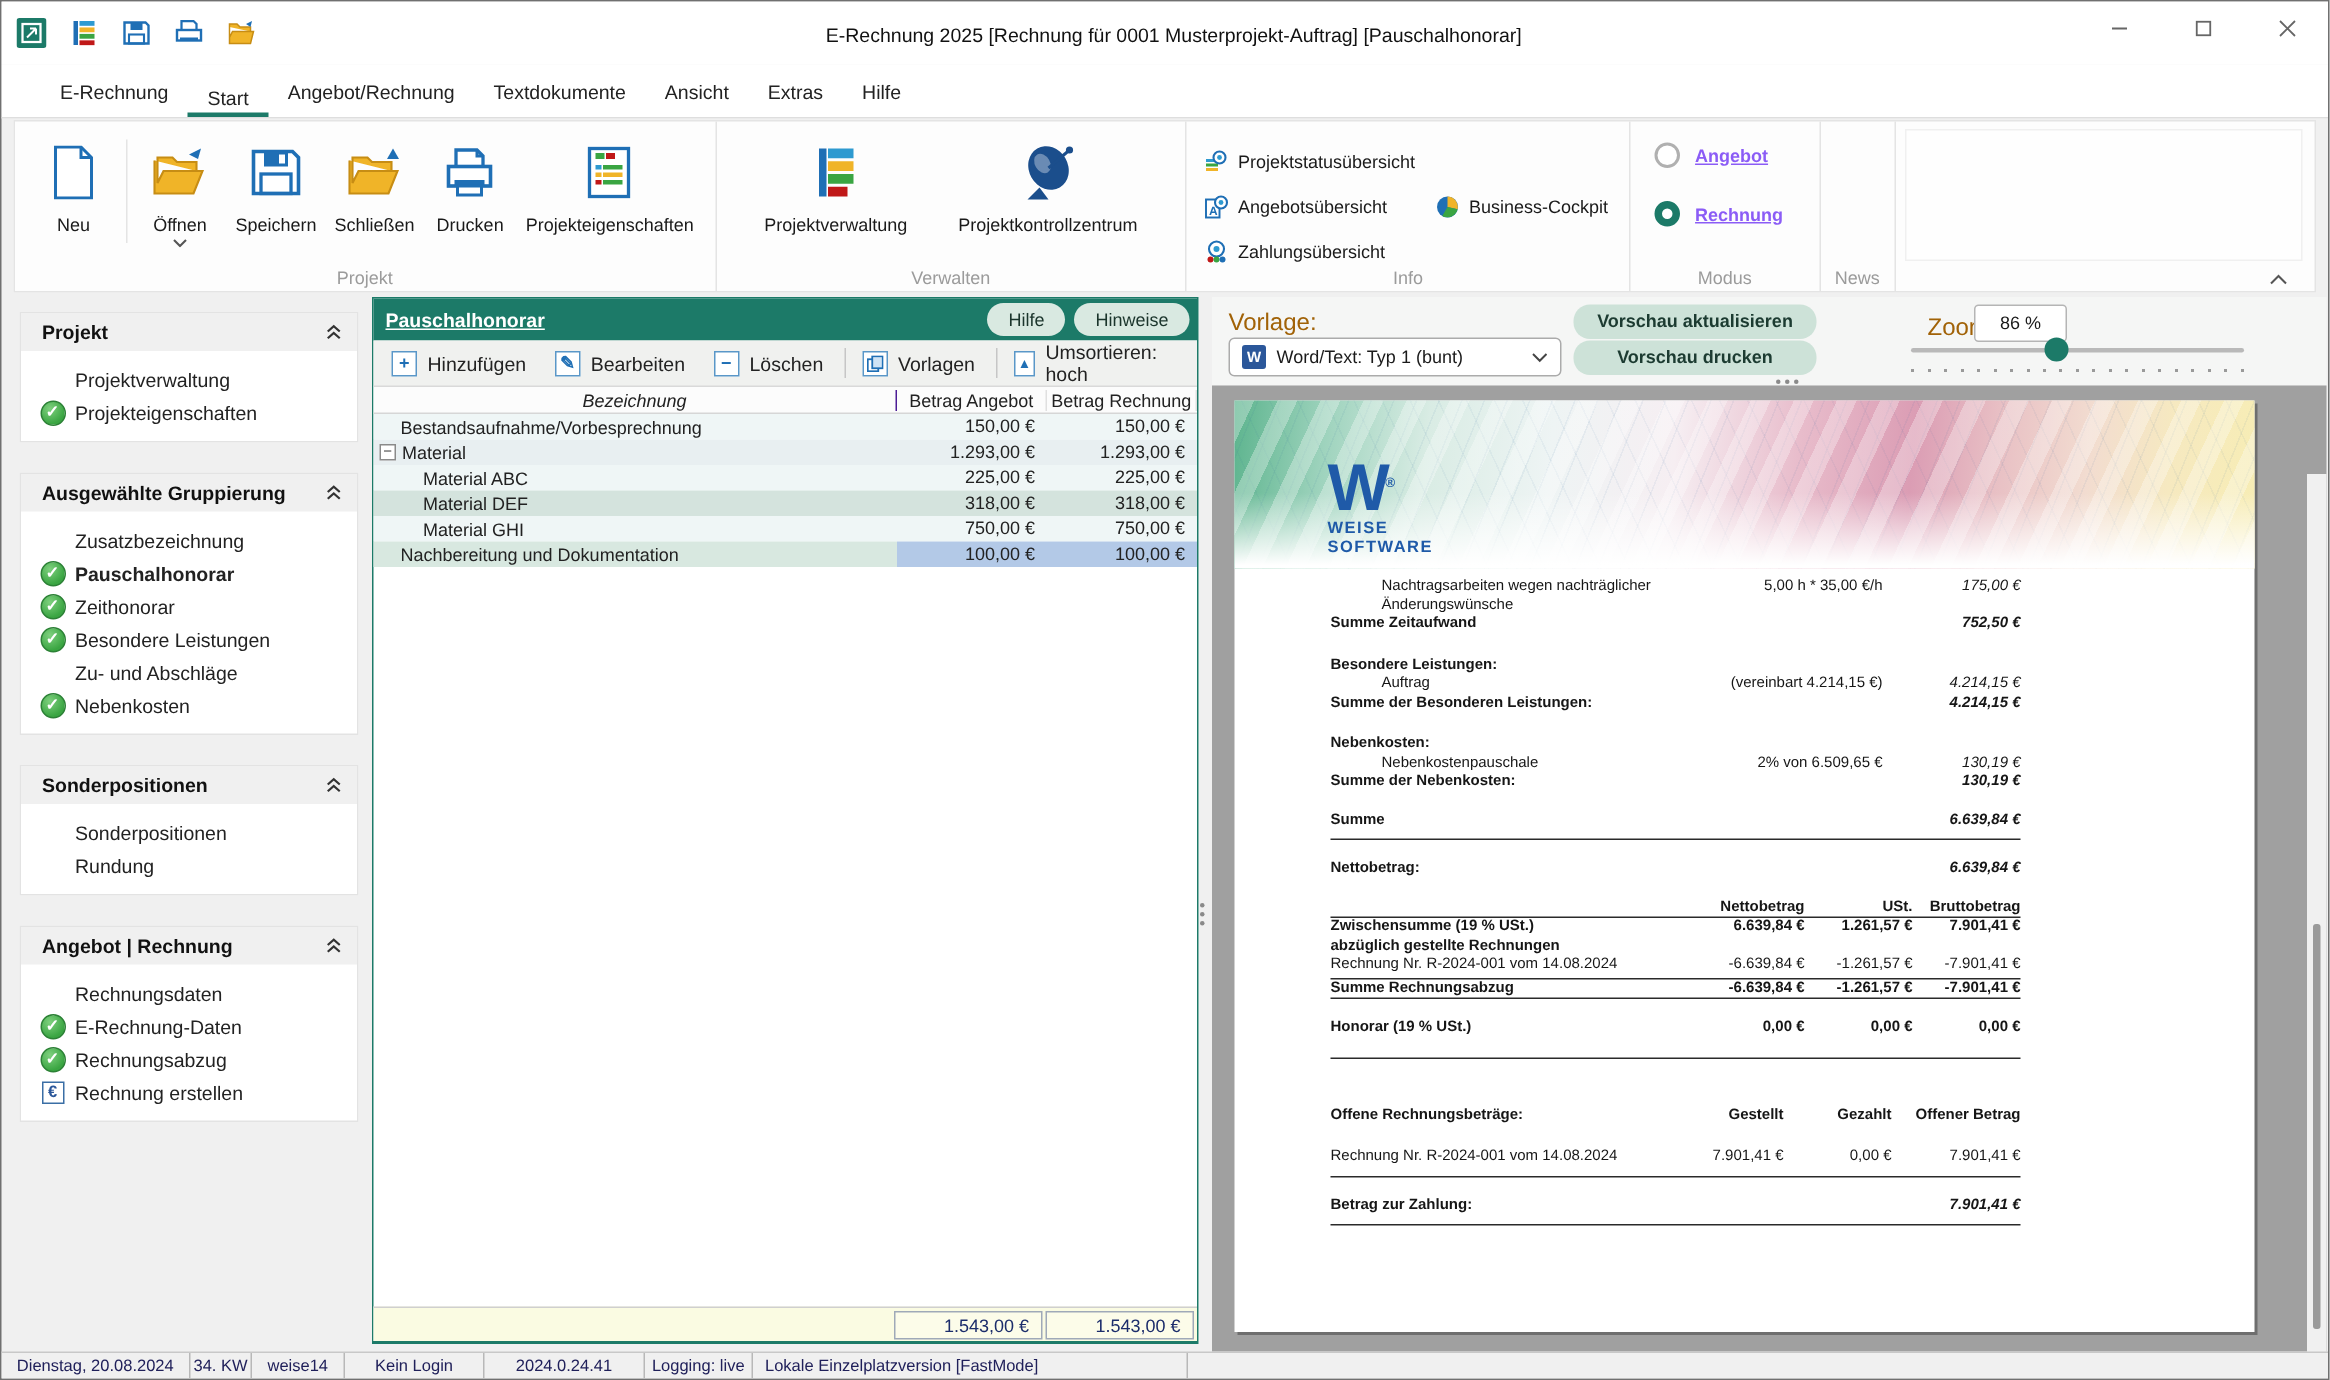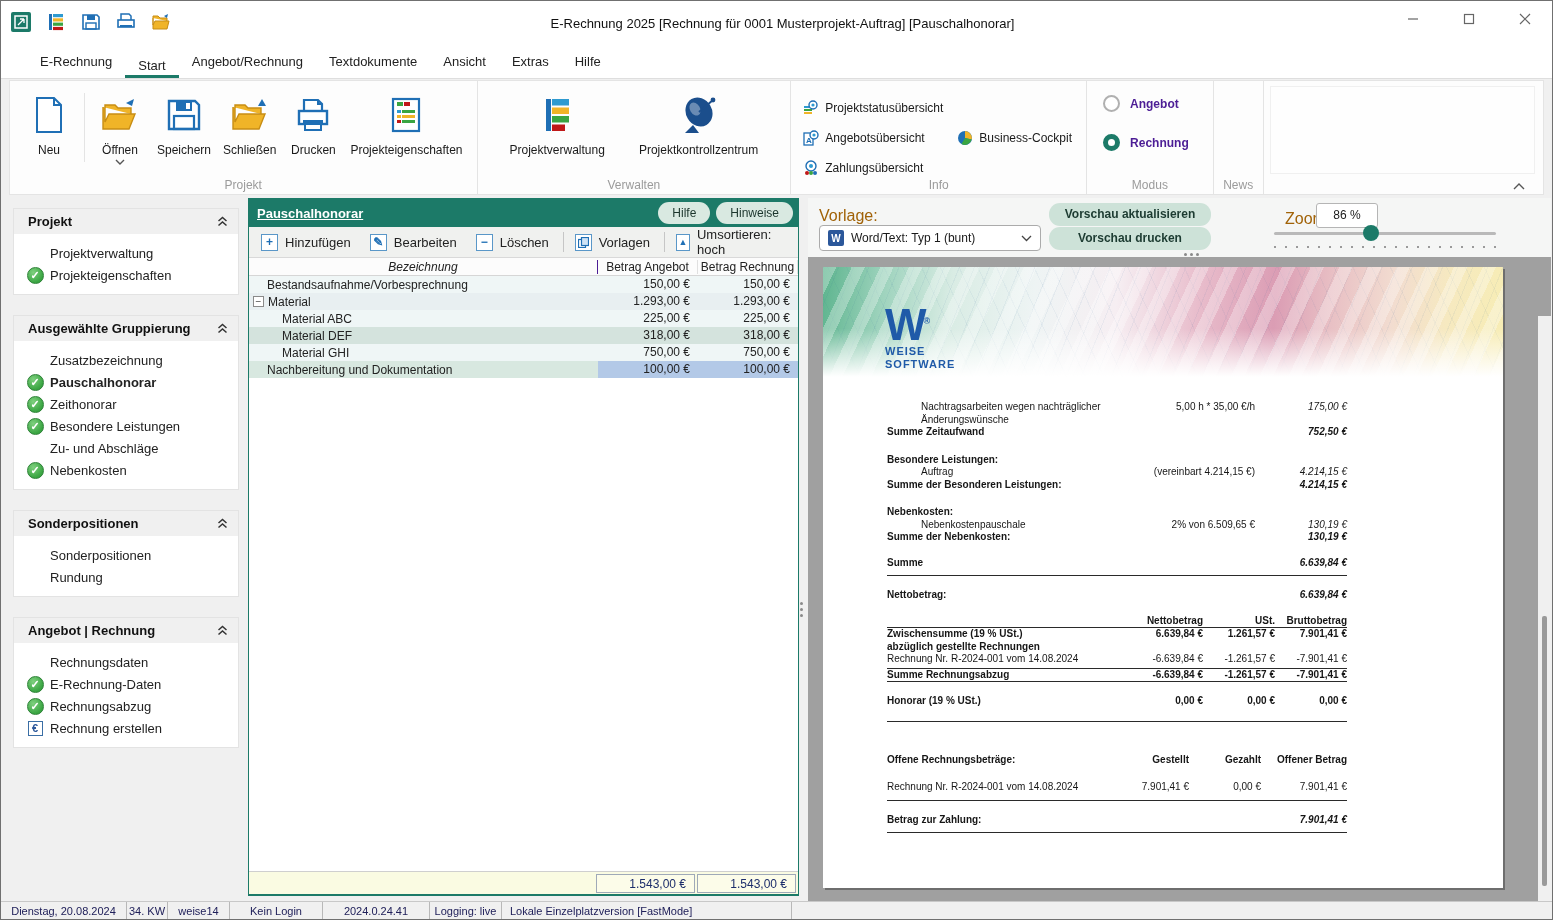--- a/index.html
+++ b/index.html
@@ -27,21 +27,21 @@
   .rgroup-label { position:absolute; bottom:2px; left:0; right:0; text-align:center; font-size:12px; color:#9b9b9b; }
   .bigbtn { min-width:62px; padding:4px 6px 0; display:flex; flex-direction:column; align-items:center; font-size:12px; color:#1a1a1a; }
   .bigbtn .bico { height:44px; display:flex; align-items:center; }
   .bigbtn .blabel { margin-top:6px; white-space:nowrap; }
   .chev-dn { margin-top:2px; }
   .sep-inner { width:1px; background:#e4e4e4; margin:4px 4px 14px; align-self:stretch; }
   .infogrid { display:grid; grid-template-columns:auto auto; grid-auto-rows:30px; column-gap:14px; align-items:center; padding-top:4px; }
   .smallitem { display:flex; align-items:center; gap:6px; font-size:12px; color:#1a1a1a; white-space:nowrap; }
   .modusgroup { display:flex; flex-direction:column; gap:22px; padding:14px 24px 0 16px; }
   .radioitem { display:flex; align-items:center; gap:10px; }
-  .radioitem .rlabel { font-size:12px; font-weight:bold; color:#4c1d95; }
+  .radioitem .rlabel { font-size:12px; font-weight:bold; text-decoration:underline; color:#8b5cf6; }
   .radio { width:17px; height:17px; border-radius:50%; border:2px solid #b0b0b0; background:#fff; }
   .radio.sel { border:5px solid #1c7a68; }
   .newsgroup { width:50px; }
   .ribbon-rest { flex:1; position:relative; }
   .rest-box { position:absolute; left:6px; top:5px; right:8px; bottom:20px; background:#fefefe; border:1px solid #f0f0f0; }
   .rib-collapse { position:absolute; right:18px; bottom:4px; color:#555; }
   
   .sidebar { position:absolute; left:12px; top:207px; width:226px; }
   .card { background:#fff; border:1px solid #e3e3e3; margin-bottom:20px; padding-bottom:8px; }
   .card-h { background:#f0f0f0; padding:5px 10px 5px 14px; display:flex; align-items:center; }
@@ -105,21 +105,21 @@
       linear-gradient(to bottom, rgba(255,255,255,0) 55%, #ffffff 98%),
       repeating-linear-gradient(115deg, rgba(255,255,255,.30) 0 12px, rgba(255,255,255,0) 12px 26px),
       repeating-linear-gradient(65deg, rgba(30,90,150,.05) 0 1px, rgba(255,255,255,0) 1px 17px),
       repeating-linear-gradient(112deg, rgba(30,90,150,.06) 0 1px, rgba(255,255,255,0) 1px 14px),
       linear-gradient(95deg,#5db48e 0%,#9ed3bd 9%,#d9ece4 19%,#eef4f4 31%,#f6eef2 43%,#e8bccb 55%,#db9db4 66%,#e8bfc4 74%,#f2dcd0 83%,#f6e9c0 91%,#f7edb4 100%);
   }
   .logo { position:absolute; left:62px; top:34px; color:#1f5aa8; }
   .logo .w { font-size:44px; font-weight:bold; line-height:40px; letter-spacing:-3px; }
   .logo .reg { font-size:9px; vertical-align:super; }
   .logo .l1,.logo .l2 { font-size:11px; font-weight:bold; letter-spacing:1px; line-height:13px; }
-  .doc { position:absolute; left:64px; right:156px; top:128px; font-size:10px; line-height:12.5px; color:#161616; }
+  .doc { position:absolute; left:64px; right:156px; top:112px; font-size:10px; line-height:12.5px; color:#161616; }
   .dr { display:flex; }
   .dr .lbl { flex:1; }
   .dr .lbl.ind { padding-left:34px; }
   .dr .mid { width:130px; text-align:right; }
   .dr .amt { width:92px; text-align:right;font-style:italic; }
   .b { font-weight:bold; }
   .sp6 { height:6px; } .sp13 { height:13px; } .sp15 { height:15px; } .sp19 { height:19px; }
   .rule { border-top:1px solid #2a2a2a; }
   .tx { display:flex; }
   .tx .tl { flex:1; }

